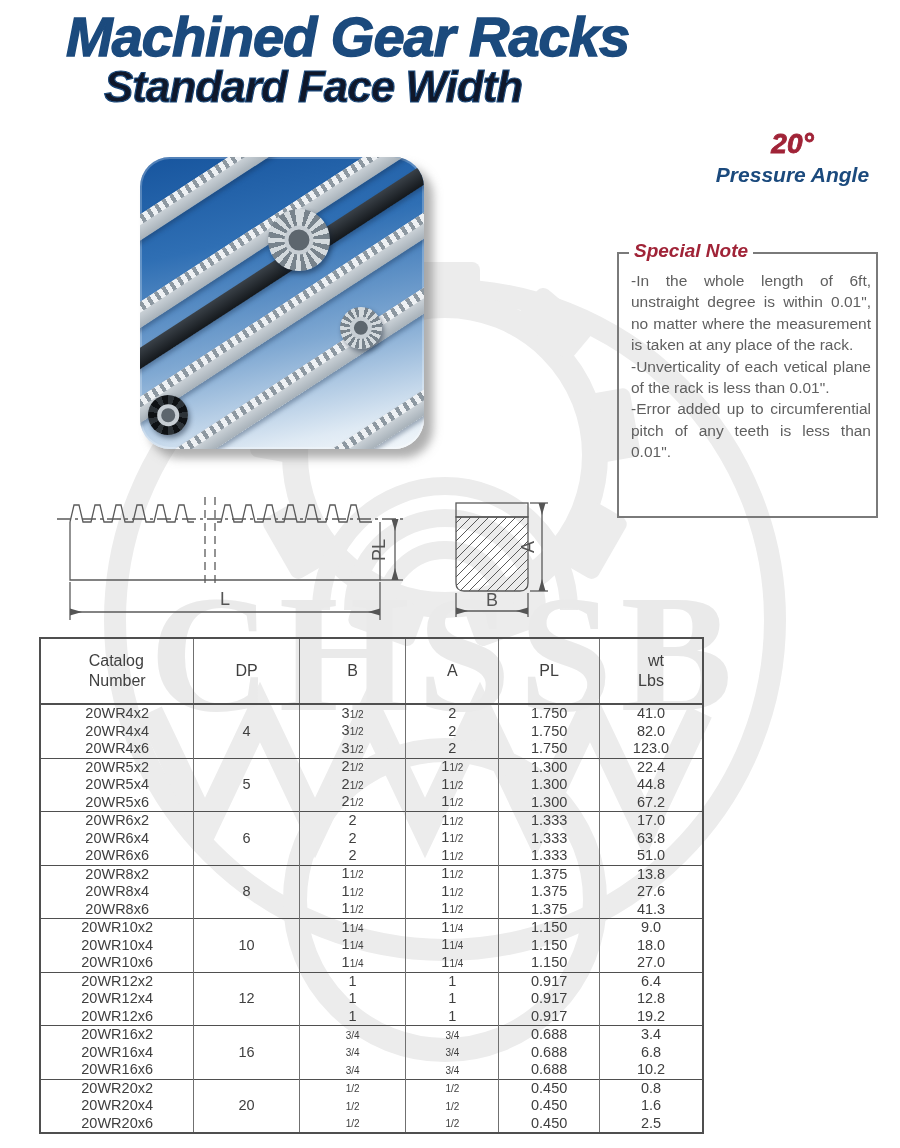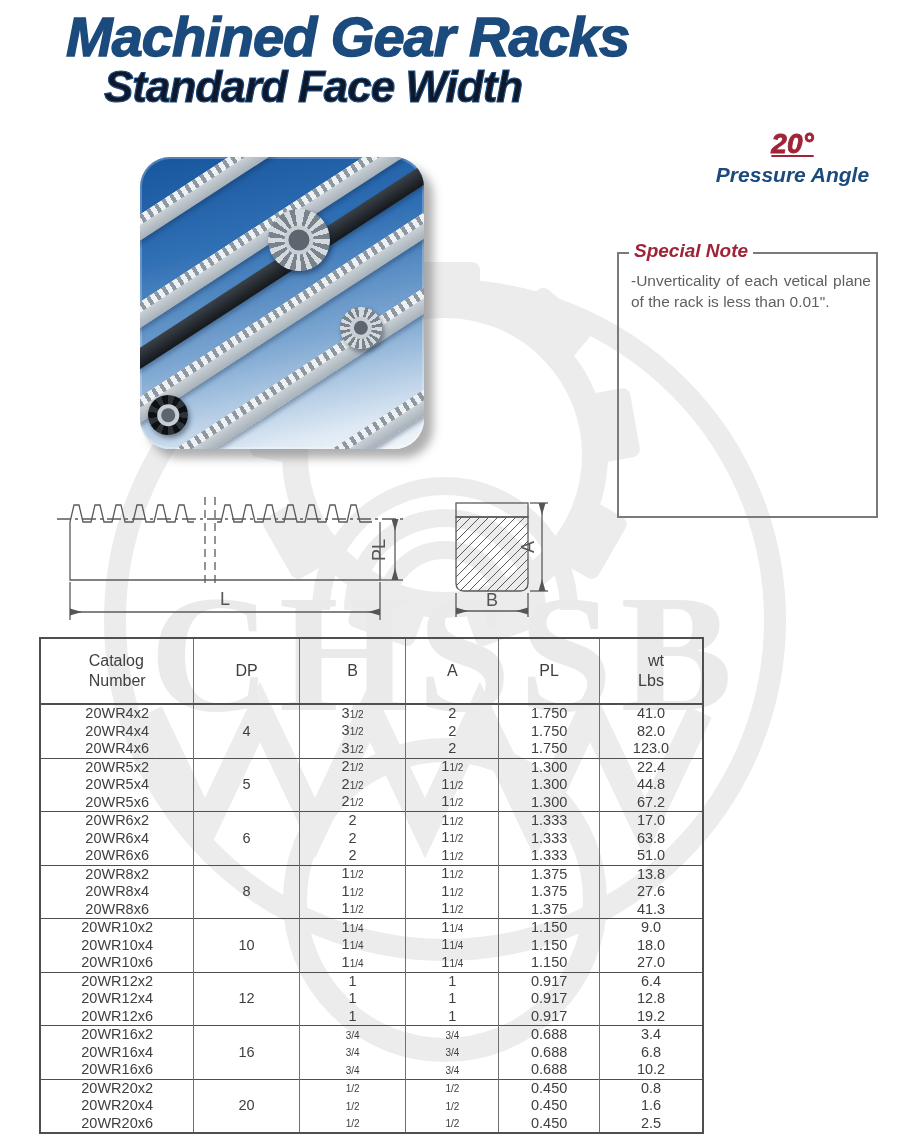--- a/index.html
+++ b/index.html
@@ -12,21 +12,21 @@
 
   .content{position:relative;z-index:1;}
 
   
   .page-title{position:absolute;left:66px;top:4px;font-size:56px;font-weight:bold;font-style:italic;
     color:#1b4a7d;letter-spacing:-1px;-webkit-text-stroke:1.4px #1b4a7d;white-space:nowrap;}
   .page-subtitle{position:absolute;left:104px;top:62px;font-size:44px;font-weight:bold;font-style:italic;
     color:#0f172a;letter-spacing:-1px;-webkit-text-stroke:1.2px #1b4a7d;white-space:nowrap;}
 
   .angle-block{position:absolute;left:695px;top:128px;width:195px;text-align:center;}
-  .angle-value{font-size:28px;font-weight:bold;font-style:italic;color:#a02337;text-decoration:underline;-webkit-text-stroke:0.8px #a02337;}
+  .angle-value{font-size:28px;font-weight:bold;font-style:italic;color:#a02337;-webkit-text-stroke:0.8px #a02337;}
   .angle-label{font-size:21px;font-weight:bold;font-style:italic;color:#1b4a7d;margin-top:3px;}
 
   
   .photo{position:absolute;left:140px;top:157px;width:284px;height:292px;border-radius:30px;
     background:linear-gradient(168deg,#17559e 0%,#2f6fb4 30%,#7fa8d2 62%,#dfeaf4 90%,#f4f8fb 100%);
     box-shadow:9px 9px 10px rgba(110,110,110,.55), inset 0 0 0 2px rgba(255,255,255,.25);
     overflow:hidden;}
   .rack-bar{position:absolute;width:520px;height:22px;
     background-image:repeating-linear-gradient(90deg,#eef1f4 0 5px,#8d98a1 5px 9px),linear-gradient(#e2e7eb,#a7b1b9);
     background-size:100% 9px,100% 100%;background-repeat:no-repeat;
@@ -116,21 +116,23 @@
       <div class="gear" style="left:200px;top:150px;width:42px;height:42px;">
           <div class="hub"></div>
         </div>
       <div class="gear" style="left:8px;top:238px;width:40px;height:40px;background:repeating-conic-gradient(#2c3237 0 20deg,#0e1114 20deg 40deg);">
           <div class="hub"></div>
         </div>
     </div>
 
     <div class="note-box">
       <div class="note-title">Special Note</div>
+      <p>-In the whole length of 6ft, unstraight degree is within 0.01", no matter where the measurement is taken at any place of the rack.</p>
       <p>-Unverticality of each vetical plane of the rack is less than 0.01".</p>
+      <p>-Error added up to circumferential pitch of any teeth is less than 0.01".</p>
     </div>
 
     <svg class="rack-svg" width="360" height="140" viewBox="0 0 360 140">
       <defs>
         <marker id="arr" markerWidth="12" markerHeight="10" refX="10" refY="5" orient="auto" markerUnits="userSpaceOnUse">
           <path d="M0,5 L12,1.5 L12,8.5 Z" fill="#555"></path>
         </marker>
         <marker id="arrS" markerWidth="12" markerHeight="10" refX="2" refY="5" orient="auto" markerUnits="userSpaceOnUse">
           <path d="M12,5 L0,1.5 L0,8.5 Z" fill="#555"></path>
         </marker>

